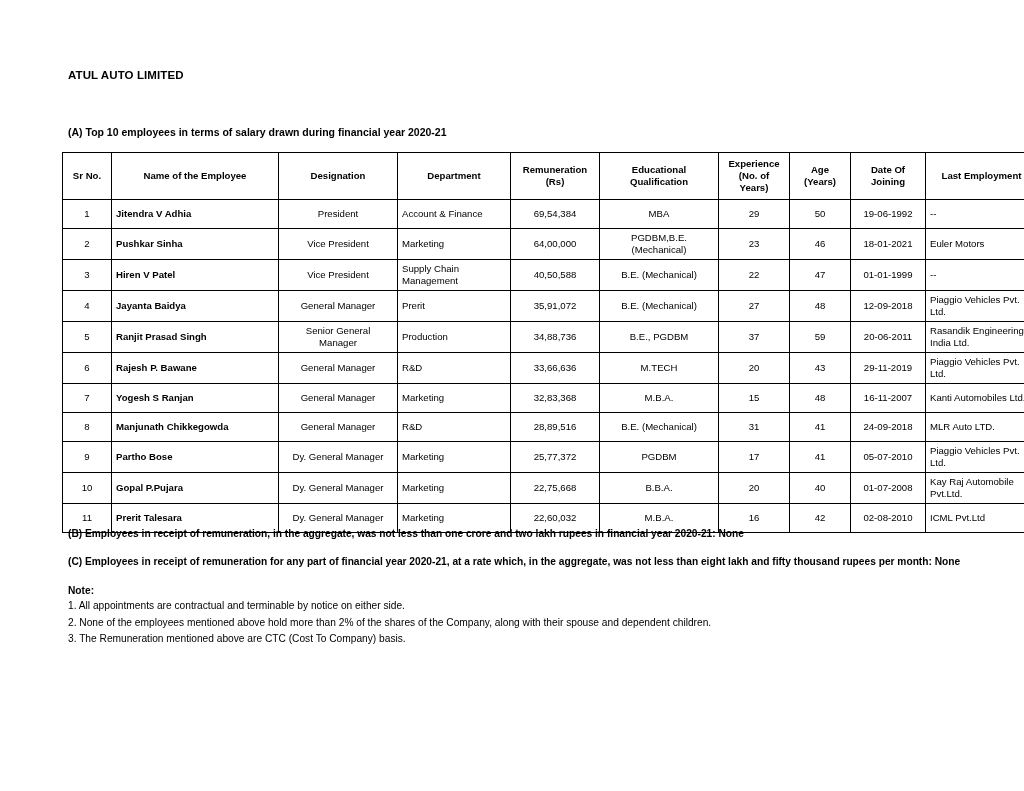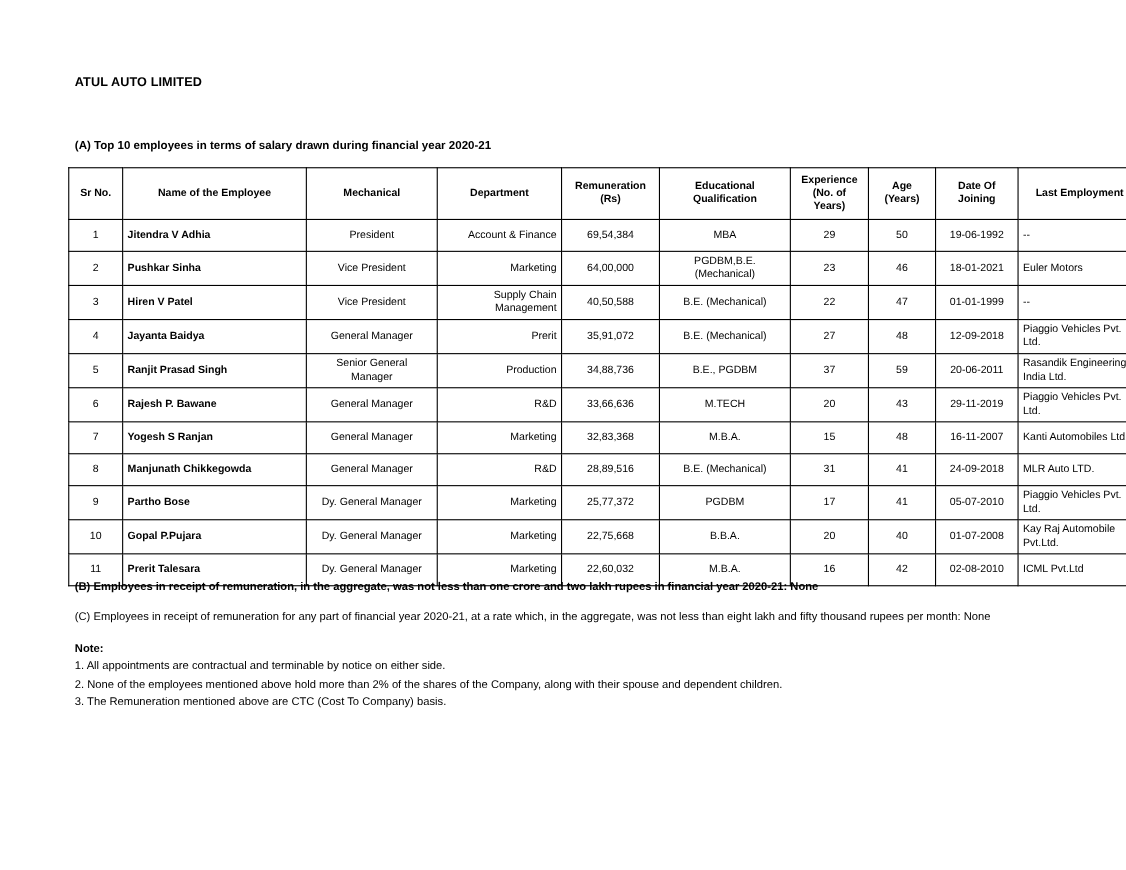--- a/index.html
+++ b/index.html
@@ -64,41 +64,41 @@
     text-align: center;
     height: 40px;
     vertical-align: middle;
   }
   table.emp td {
     height: 22px;
   }
   .c-srno  { width: 40px;  text-align: center; }
   .c-name  { width: 158px; text-align: left; padding-left: 8px; font-weight: bold; }
   .c-desig { width: 110px; text-align: center; }
-  .c-dept  { width: 104px; text-align: right; }
+  .c-dept  { width: 104px; text-align: left; }
   .c-remun { width: 80px;  text-align: center; padding-right: 10px; }
   .c-edu   { width: 110px; text-align: center; }
   .c-exp   { width: 62px;  text-align: center; }
   .c-age   { width: 52px;  text-align: center; }
   .c-date  { width: 66px;  text-align: center; }
   .c-last  { width: 103px; text-align: left; padding-left: 4px; }
 
   .note-b {
     position: absolute;
     left: 68px;
     top: 528px;
     font-size: 10.2px;
     font-weight: bold;
   }
   .note-c {
     position: absolute;
     left: 68px;
     top: 556px;
     font-size: 10.2px;
-    font-weight: normal;
+    font-weight: bold;
   }
   .notes-head {
     position: absolute;
     left: 68px;
     top: 585px;
     font-size: 10.2px;
     font-weight: bold;
   }
   .notes-list {
     position: absolute;
@@ -115,21 +115,21 @@
 <div class="page">
 
   <div class="doc-title">ATUL AUTO LIMITED</div>
   <div class="doc-section-a">(A) Top 10 employees in terms of salary drawn during financial year 2020-21</div>
 
   <table class="emp">
     <thead>
       <tr>
         <th class="c-srno">Sr No.</th>
         <th class="c-name">Name of the Employee</th>
-        <th class="c-desig">Mechanical</th>
+        <th class="c-desig">Designation</th>
         <th class="c-dept">Department</th>
         <th class="c-remun">
           <span>Remuneration</span><br>
           <span>(Rs)</span>
         </th>
         <th class="c-edu">
           <span>Educational</span><br>
           <span>Qualification</span>
         </th>
         <th class="c-exp">

